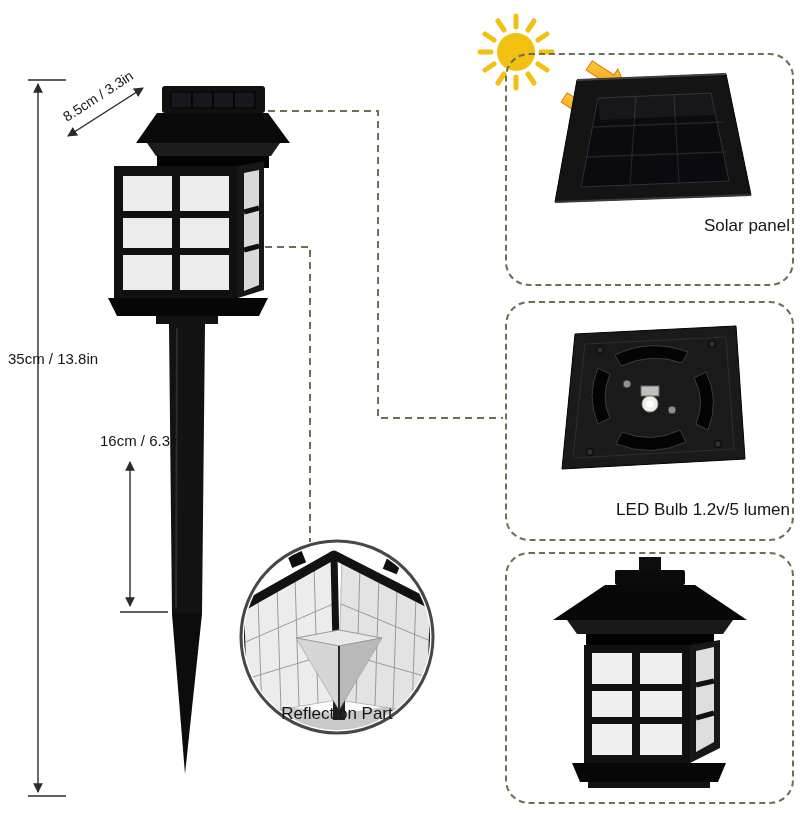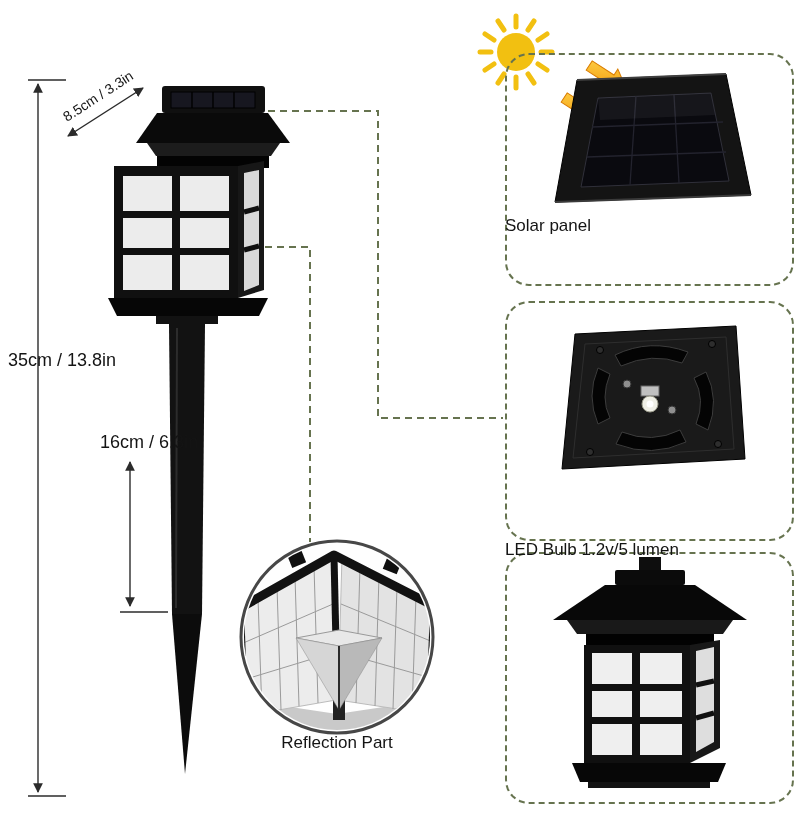--- a/index.html
+++ b/index.html
@@ -4,25 +4,25 @@
 <style>
   html,body{margin:0;padding:0;background:#ffffff;}
   .canvas{position:relative;width:800px;height:826px;background:#ffffff;overflow:hidden;
           font-family:"Liberation Sans", sans-serif;color:#141414;}
   .art{position:absolute;left:0;top:0;}
   .callout-box{position:absolute;border:2px dashed #66734f;border-radius:24px;background:transparent;}
   .box1{left:505px;top:53px;width:285px;height:229px;}
   .box2{left:505px;top:301px;width:285px;height:236px;}
   .box3{left:505px;top:552px;width:285px;height:248px;}
   .label{position:absolute;color:#141414;}
-  .caption{font-size:17px;line-height:1.4;text-align:left;}
+  .caption{font-size:17px;line-height:1.4;text-align:right;}
   .solar-caption{left:505px;top:214px;width:285px;}
-  .led-caption{left:505px;top:498px;width:285px;margin-top:40px;}
-  .reflect-caption{left:242px;top:733px;width:190px;font-size:17px;text-align:center;}
-  .dim{font-size:18px;white-space:nowrap;}
+  .led-caption{left:505px;top:498px;width:285px;}
+  .reflect-caption{left:242px;top:704px;width:190px;font-size:17px;text-align:center;}
+  .dim{font-size:15px;white-space:nowrap;}
   .dim-height{left:8px;top:350px;}
   .dim-stake{left:100px;top:432px;}
   .dim-width{left:40px;top:88px;width:116px;transform:rotate(-33deg);text-align:center;font-size:14px;}
 </style>
 </head>
 <body>
 
 <div class="canvas">
 
   <svg class="art" width="800" height="826" viewBox="0 0 800 826">

